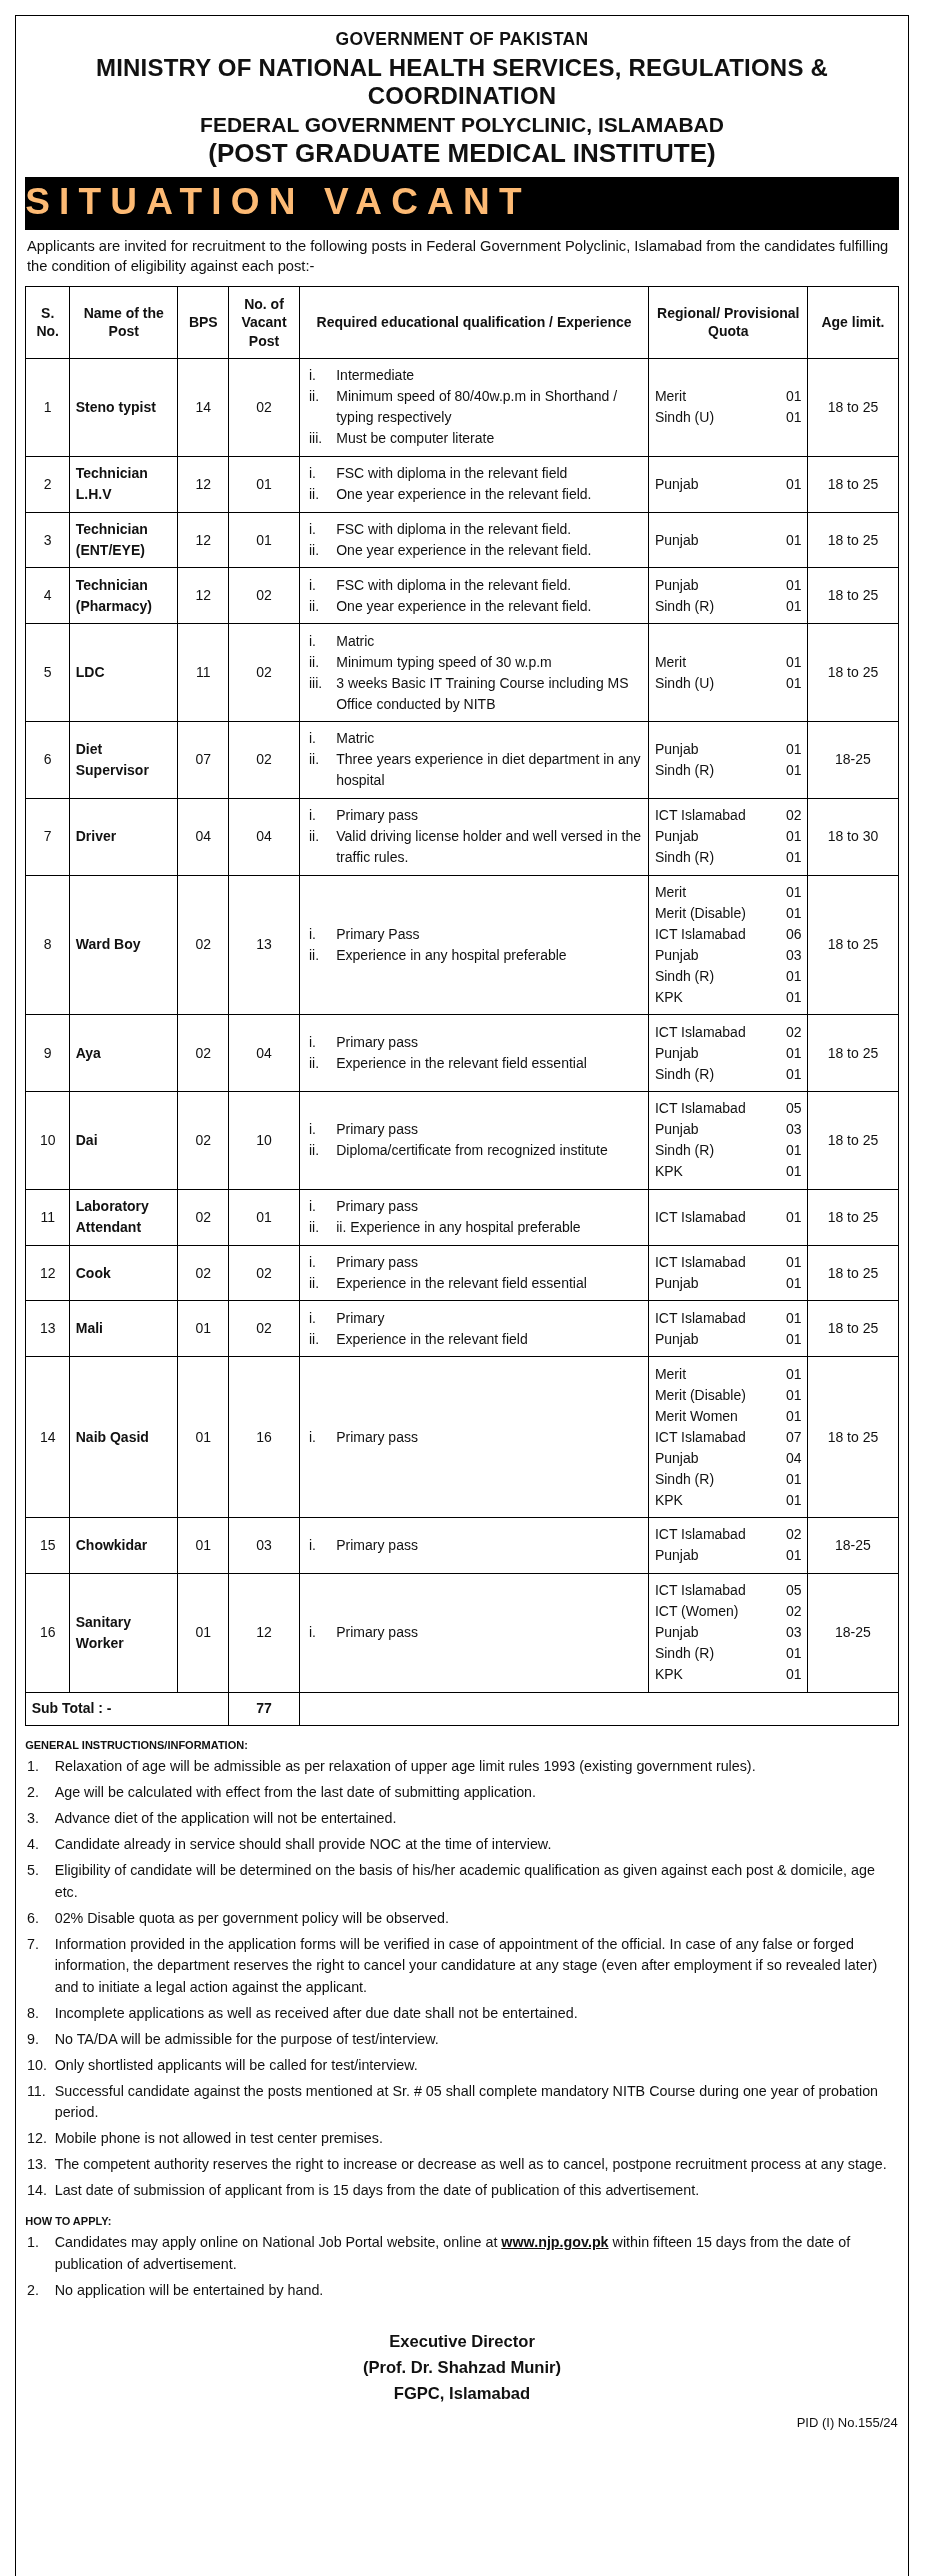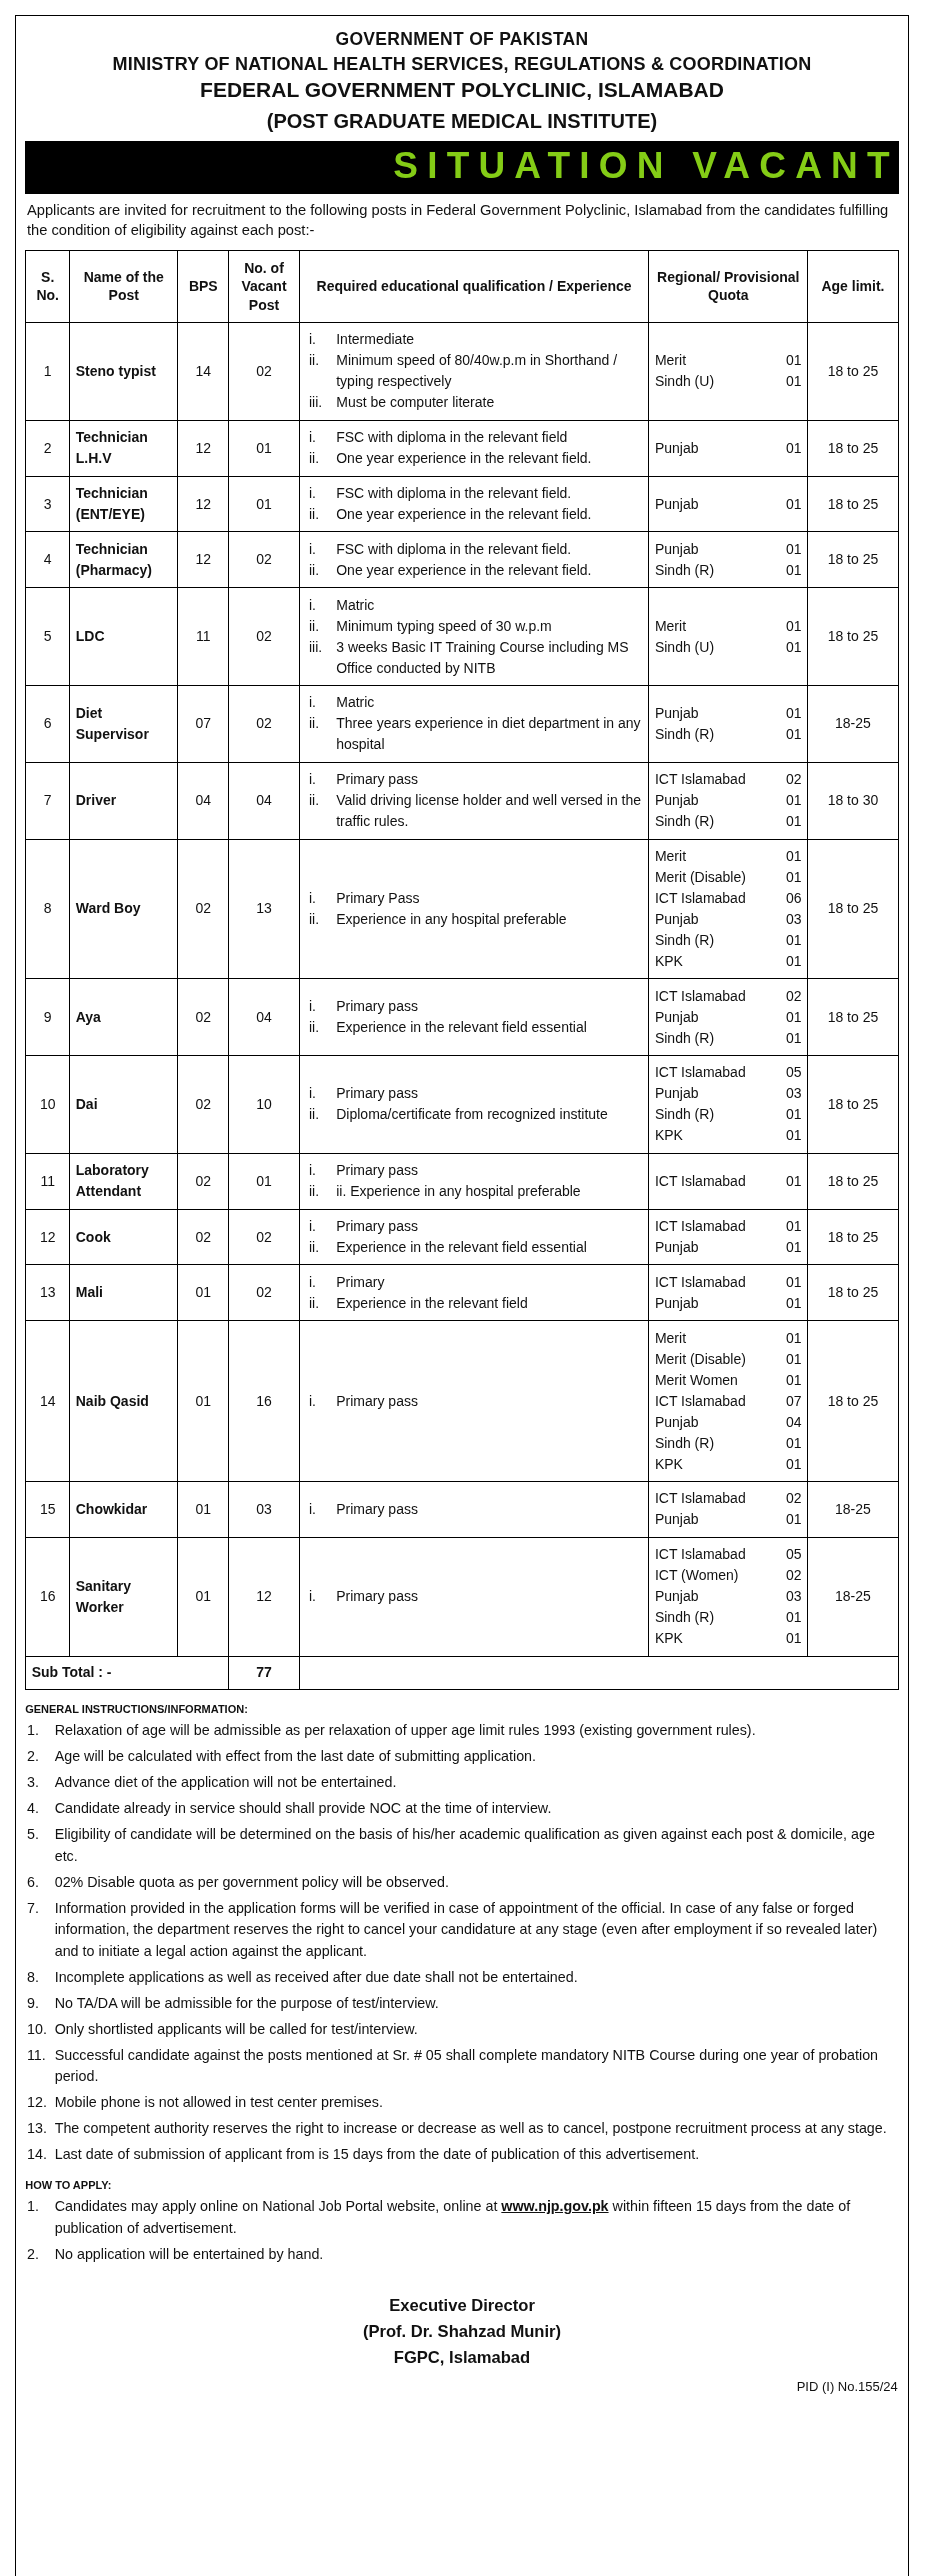--- a/index.html
+++ b/index.html
@@ -8,28 +8,28 @@
     font-family: "Liberation Sans", sans-serif;
     color: #111111;
     width: 943px;
   }
   .ad { width: 924px; min-height: 2576px; padding: 15px; }
   .frame { border: 1.8px solid #000; min-height: 2569px; padding: 7.4px 9.2px 13px 9.2px; }
 
   
   .masthead { text-align: center; padding-top: 5.5px; }
   .mast-line1 { font-size: 17.5px; font-weight: 700; letter-spacing: 0.3px; }
-  .mast-line2 { font-size: 18px; font-weight: 800; margin-top: 3.7px; letter-spacing: 0.2px; }
+  .mast-line2 { font-size: 24px; font-weight: 800; margin-top: 3.7px; letter-spacing: 0.2px; }
   .mast-line3 { font-size: 21px; font-weight: 800; margin-top: 3.7px; }
-  .mast-line4 { font-size: 20px; font-weight: 800; margin-top: 8px; }
+  .mast-line4 { font-size: 26px; font-weight: 800; margin-top: 1px; }
 
   
   .banner {
-    background: #000000; color: #84cc16;
-    text-align: right; font-weight: 800;
+    background: #000000; color: #fdba74;
+    text-align: left; font-weight: 800;
     font-size: 37px; letter-spacing: 9.2px;
     padding: 4.6px 0 6.4px 0; margin: 7.4px 0 7.4px 0;
   }
 
   .intro { font-size: 14.7px; line-height: 1.35; margin: 3.7px 1.8px 9.2px 1.8px; }
 
   
   table.posts { width: 100%; border-collapse: collapse; border: 1.8px solid #000; }
   table.posts th, table.posts td {
     border: 1.4px solid #000;

